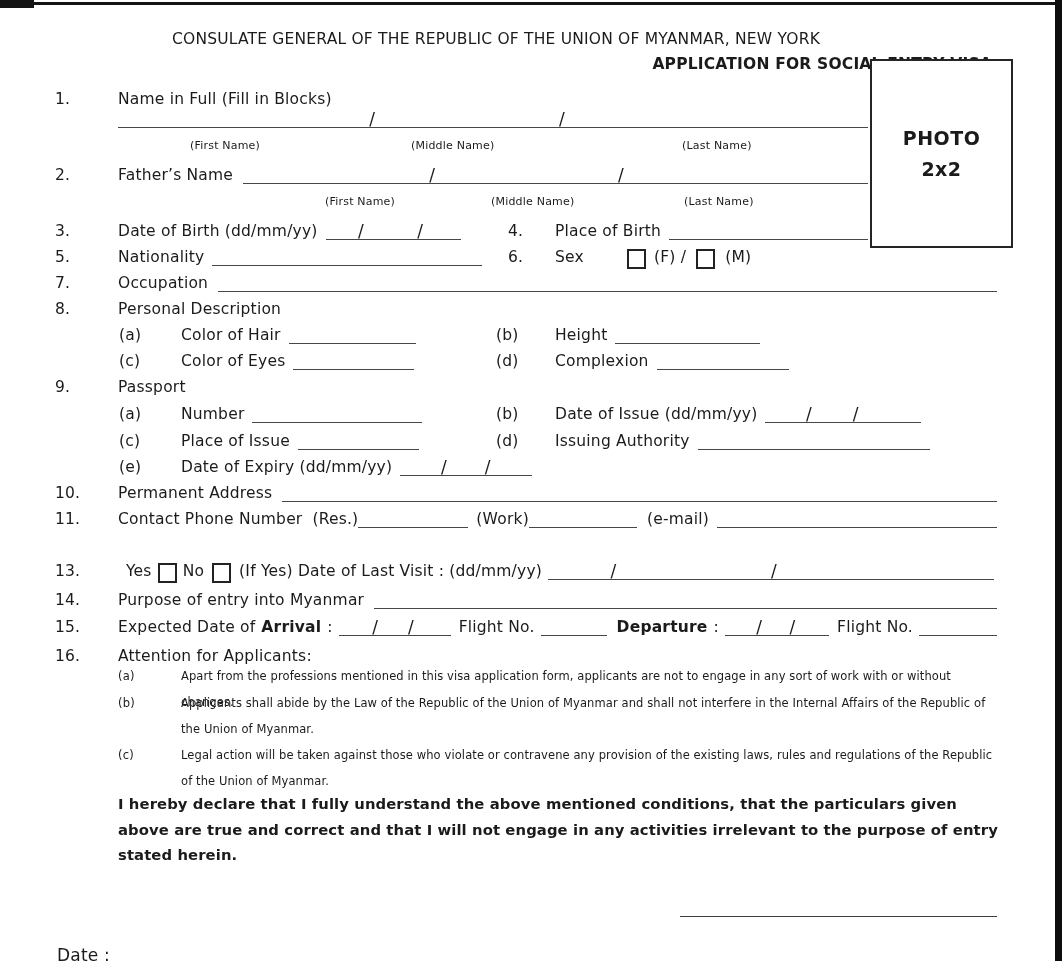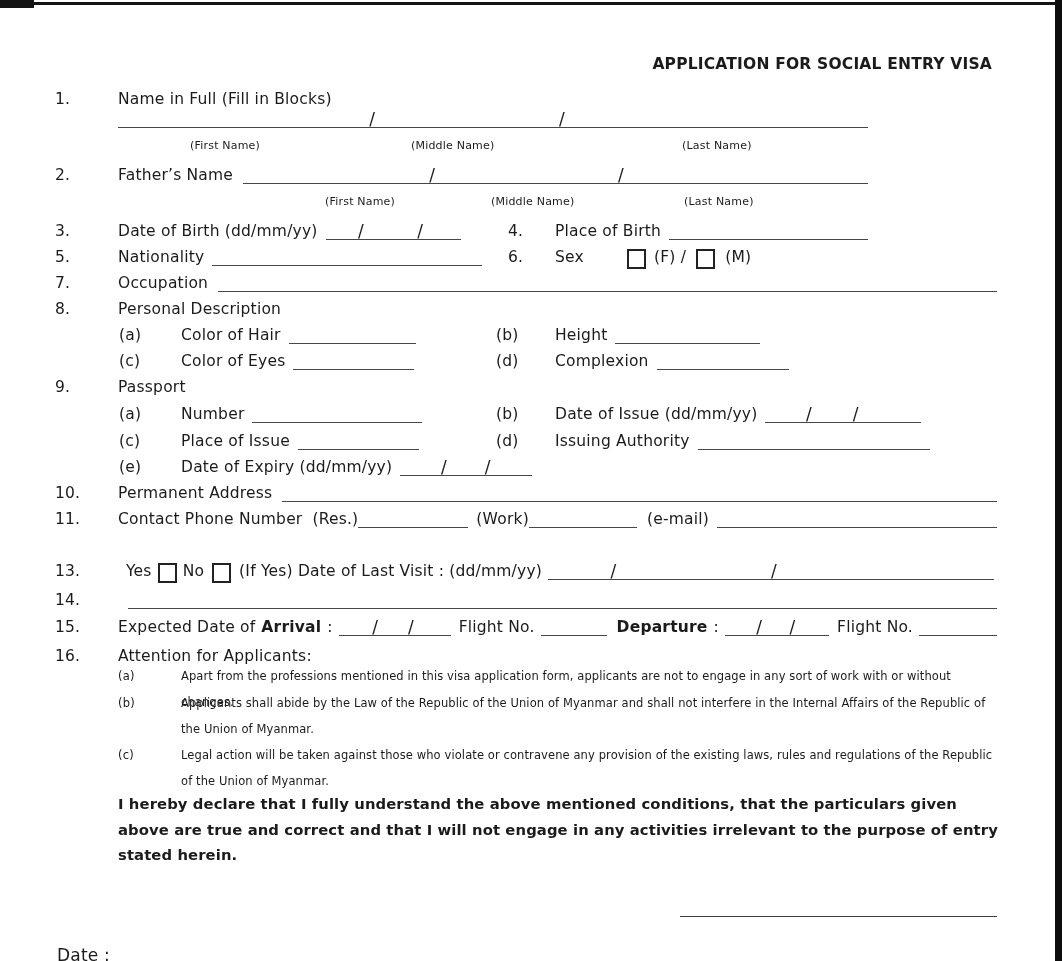--- a/index.html
+++ b/index.html
@@ -43,22 +43,27 @@
 </style>
 </head>
 <body>
 
 <div class="page">
 
   <div class="scan-topline"></div>
   <div class="scan-topnotch"></div>
   <div class="scan-rightstrip"></div>
 
+  <div class="hdr" style="top:30px;">CONSULATE GENERAL OF THE REPUBLIC OF THE UNION OF MYANMAR, NEW YORK</div>
   <div class="hdr bold" style="top:55px;">APPLICATION FOR SOCIAL ENTRY VISA</div>
 
+  <div class="photo-box">
+    <span>PHOTO</span>
+    <span>2x2</span>
+  </div>
 
   <div class="row" style="top:82px;right:194px;">
     <span class="num">1.</span>
     <span class="lbl">Name in Full (Fill in Blocks)</span>
   </div>
   <div class="row" style="top:102px;left:118px;right:194px;">
     <div class="fline grow">
       <span class="slash" style="left:33.5%;">/</span>
       <span class="slash" style="left:58.8%;">/</span>
     </div>
@@ -200,20 +205,21 @@
     <span class="cbx gap8"></span>
     <span class="lbl gap8">(If Yes) Date of Last Visit : (dd/mm/yy)</span>
     <div class="fline grow gap6">
       <span class="slash" style="left:14%;">/</span>
       <span class="slash" style="left:50%;">/</span>
     </div>
   </div>
 
   <div class="row" style="top:583px;right:65px;">
     <span class="num">14.</span>
+    <span class="lbl">Purpose of entry into Myanmar</span>
     <div class="fline grow gap10"></div>
   </div>
 
   <div class="row" style="top:610px;right:65px;">
     <span class="num">15.</span>
     <span class="lbl">Expected Date of</span>
     <span class="lbl bold gap6">Arrival</span>
     <span class="lbl gap6">:</span>
     <div class="fline gap6" style="width:112px;">
       <span class="slash" style="left:30%;">/</span>

